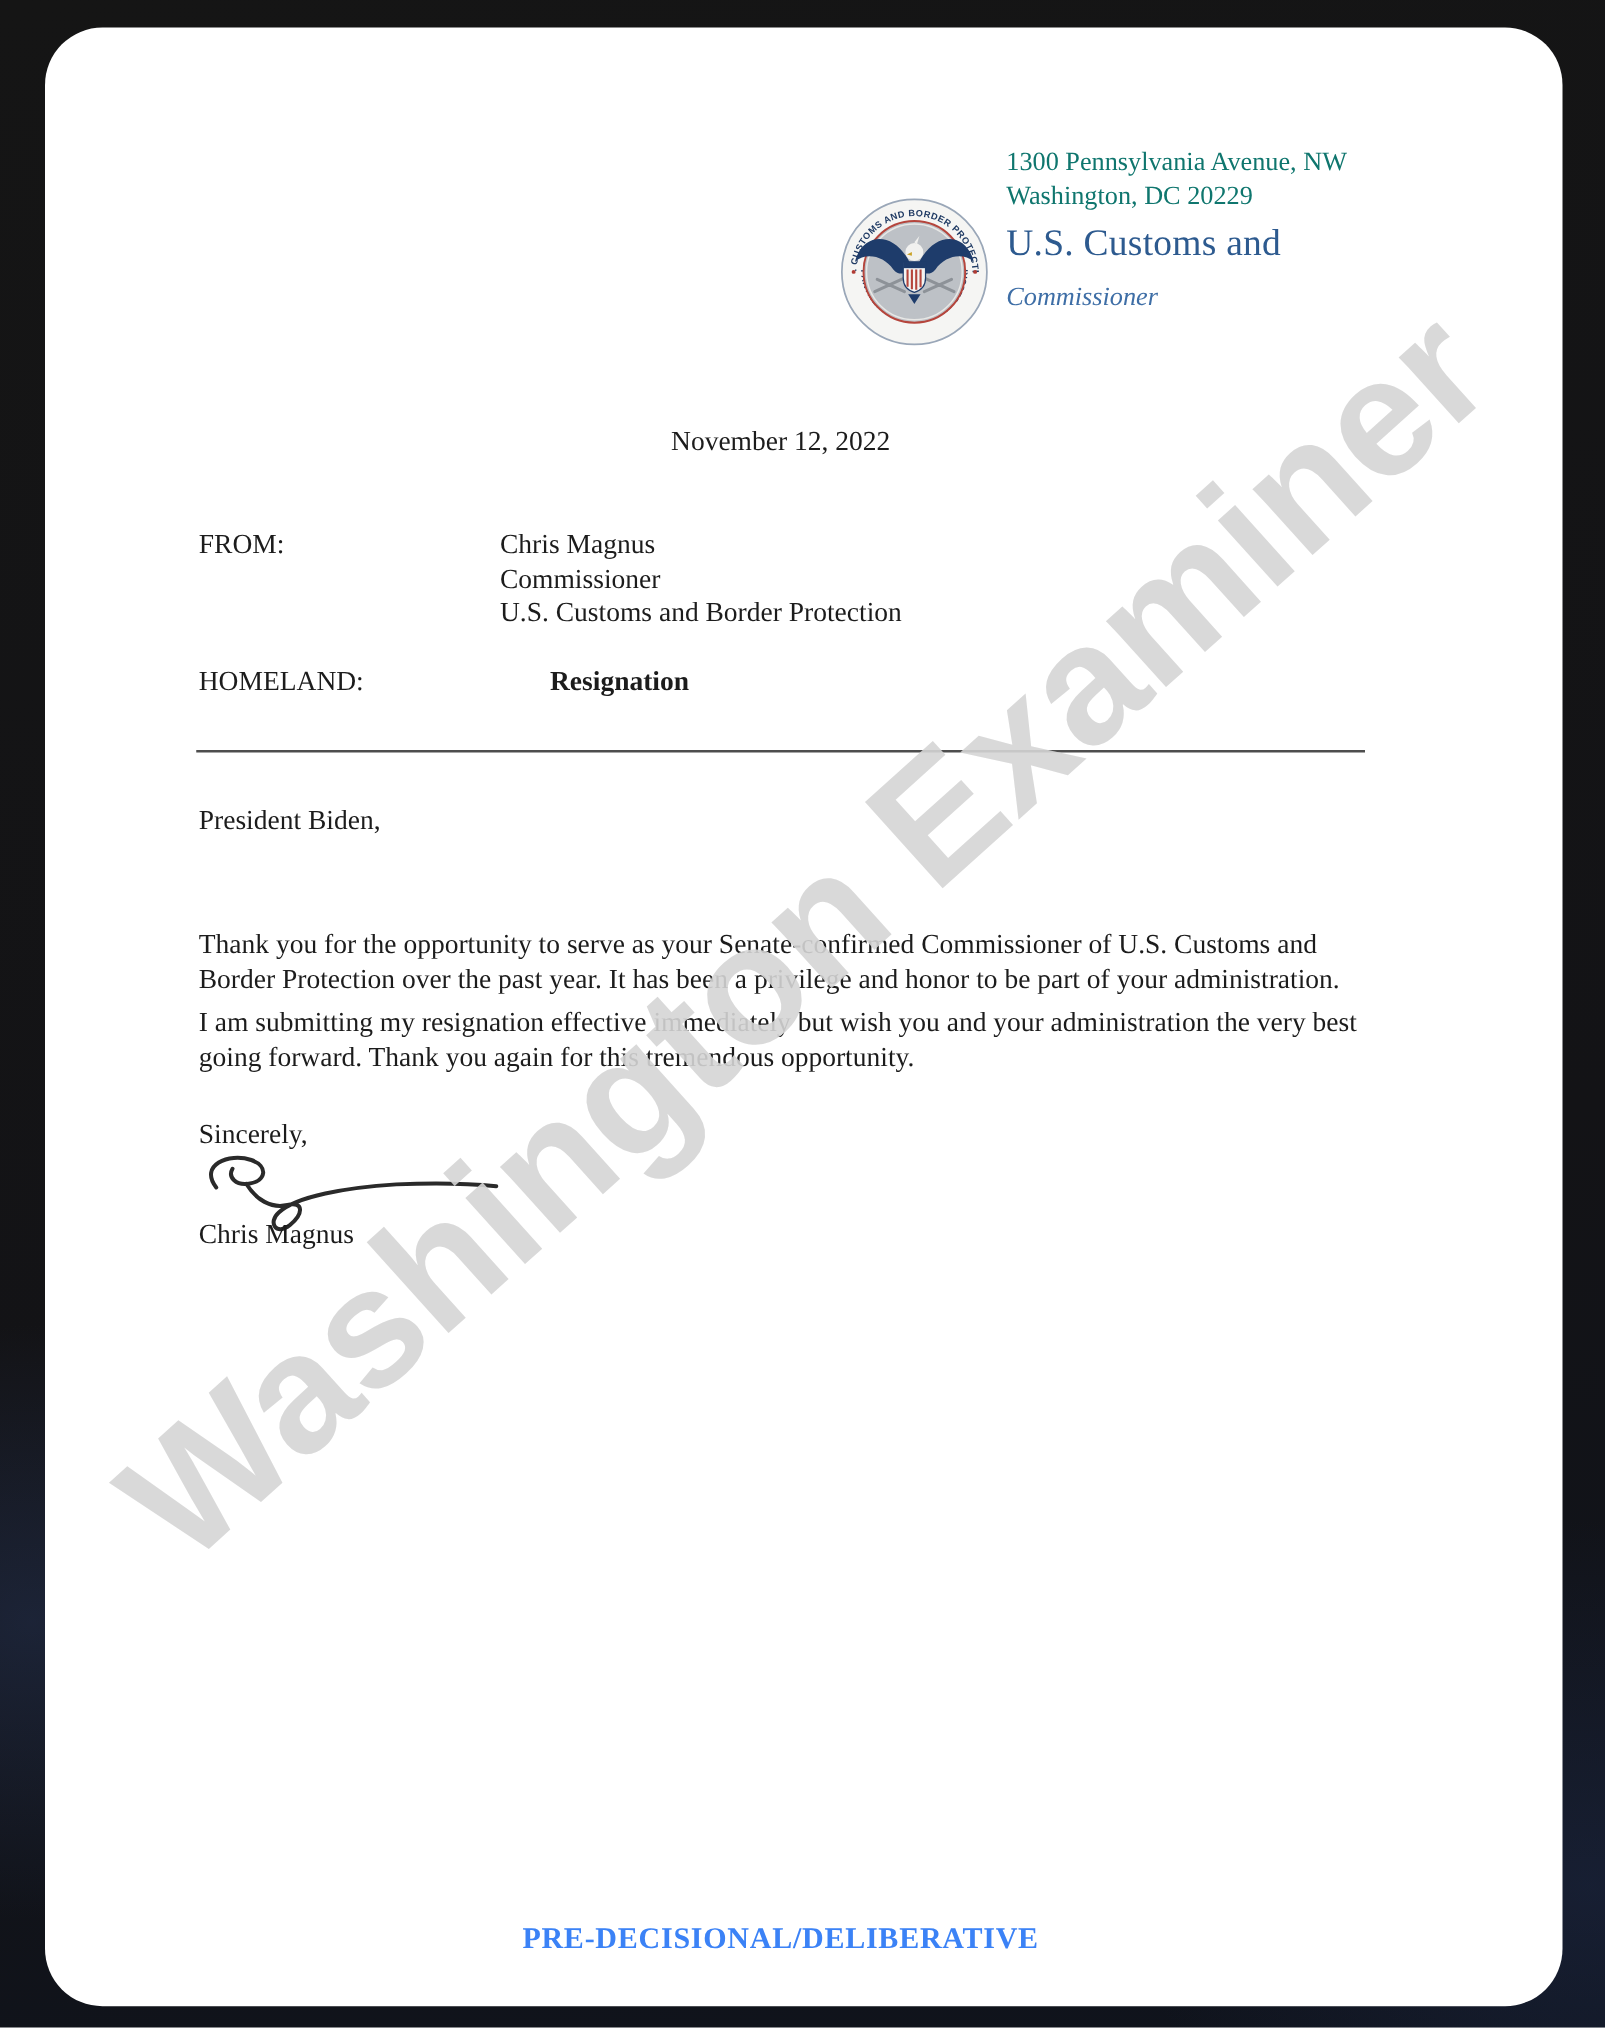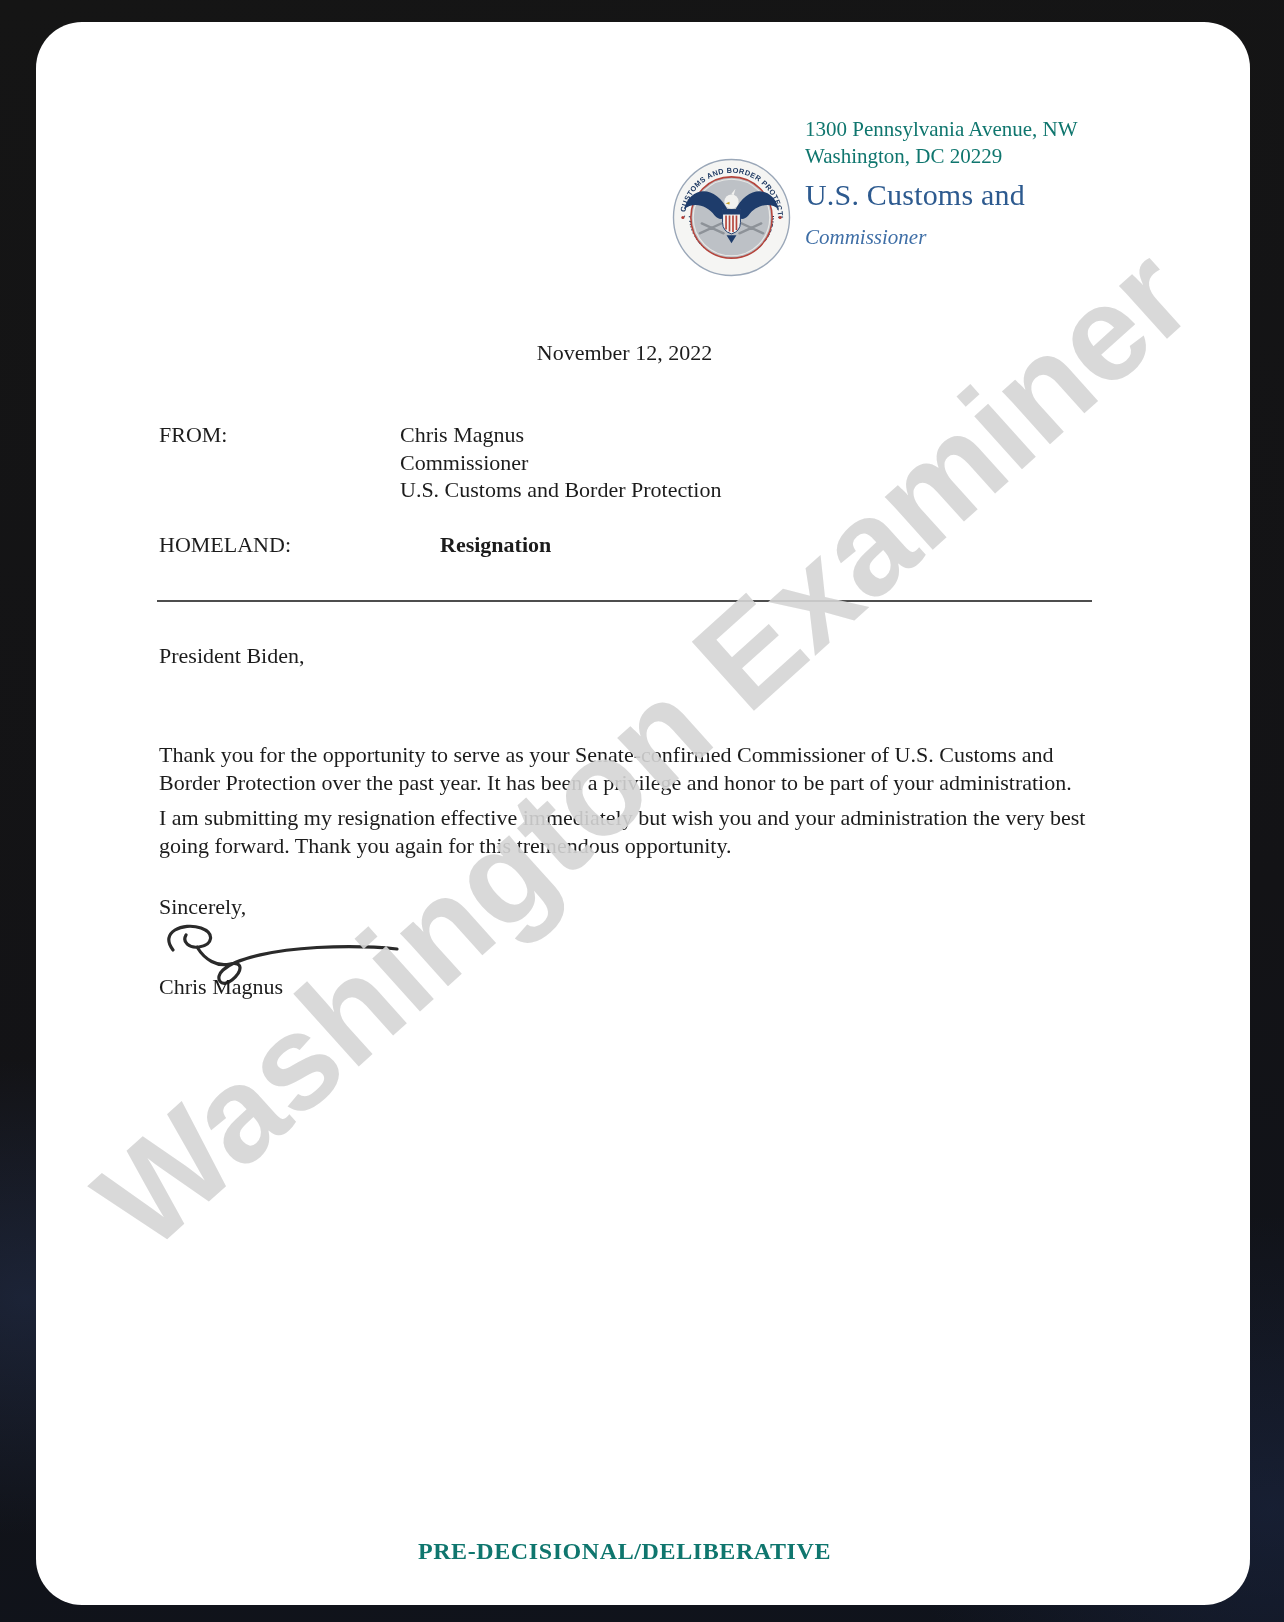--- a/index.html
+++ b/index.html
@@ -41,21 +41,21 @@
   
   .watermark {
     position:absolute; left:50%; top:726px; z-index:5;
     transform:translate(-50%,-50%) rotate(-42deg);
     font-family:"Liberation Sans", sans-serif;
     font-size:135px; font-weight:bold; white-space:nowrap;
     color:rgba(213,213,213,0.90); pointer-events:none;
   }
   .stamp {
     position:absolute; top:1516px; left:121px; width:935px; text-align:center;
-    font-size:24px; font-weight:bold; letter-spacing:0.6px; color:#0f766e; z-index:6;
+    font-size:24px; font-weight:bold; letter-spacing:0.6px; color:#3b82f6; z-index:6;
   }
 </style>
 </head>
 <body>
 
 <div class="page">
 
   <svg class="seal" viewBox="0 0 120 120">
     <defs>
       <path id="arcTop" d="M 13,62 A 47,47 0 0 1 107,62"></path>

